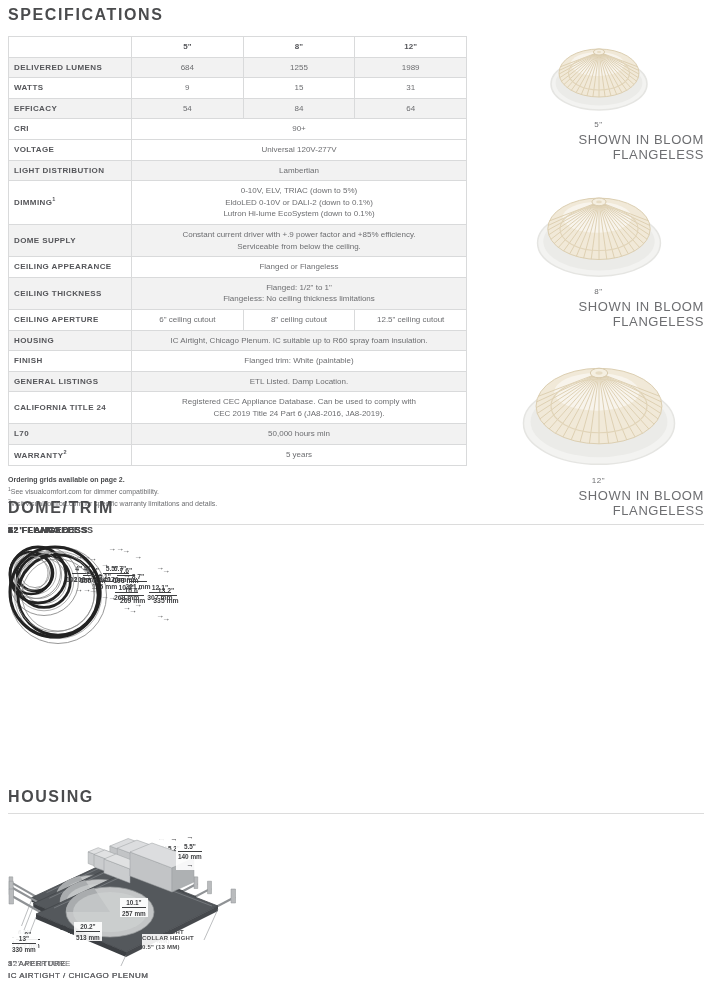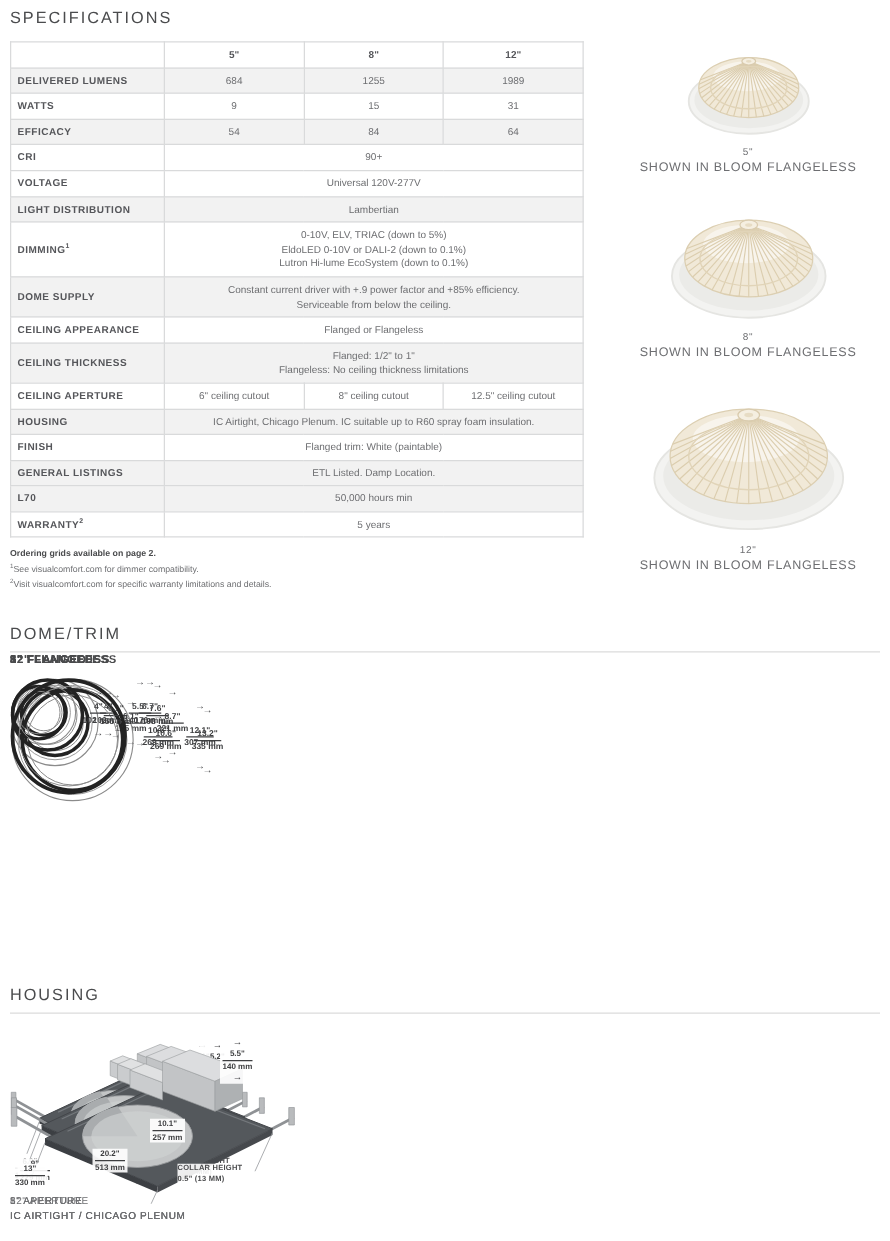--- a/index.html
+++ b/index.html
@@ -1,19 +1,19 @@
 <!DOCTYPE html>
 <html><head>
 <meta charset="utf-8">
 <style>
   html,body{margin:0;padding:0;background:#ffffff;}
   body{font-family:"Liberation Sans", sans-serif; color:#58595b;}
   .page{position:relative;width:712px;height:993px;background:#fff;overflow:hidden;}
 
-  .section-heading{font-size:13px;font-weight:normal;letter-spacing:1.6px;color:#4a4b4d;margin:0;}
+  .section-heading{font-size:16px;font-weight:bold;letter-spacing:1.6px;color:#4a4b4d;margin:0;}
   .rule-heading{border-bottom:1px solid #dcdcdc;padding-bottom:7px;}
 
   
   .spec-section{position:absolute;left:8px;top:6px;width:696px;}
   .spec-layout{display:flex;align-items:flex-start;}
   table.spec{border-collapse:collapse;width:459px;margin-top:12px;table-layout:fixed;}
   table.spec td, table.spec th{border:1px solid #d9dadb;font-size:8px;color:#6d6e71;
     text-align:center;padding:4px 5px;line-height:1.45;vertical-align:middle;}
   table.spec .lbl{width:112px;text-align:left;font-weight:bold;color:#55565a;letter-spacing:0.4px;}
   table.spec thead th{font-weight:bold;color:#55565a;background:#fff;}
@@ -22,21 +22,21 @@
 
   .footnotes{margin-top:10px;}
   .fn-bold{font-size:7px;font-weight:bold;color:#4a4b4d;margin:0 0 3px 0;}
   .fn{font-size:7px;color:#6d6e71;margin:0 0 2.5px 0;}
   .fn sup{font-size:5px;}
 
   
   .products{flex:1;display:flex;flex-direction:column;align-items:center;margin-top:14px;padding-left:26px;}
   .product-fig{display:flex;flex-direction:column;align-items:center;}
   .product-fig .p-size{font-size:8px;color:#6d6e71;letter-spacing:0.6px;margin-top:7px;}
-  .product-fig .p-cap{font-size:10px;color:#6d6e71;letter-spacing:0.6px;margin-top:3px;}
+  .product-fig .p-cap{font-size:13px;color:#6d6e71;letter-spacing:0.6px;margin-top:3px;text-align:right;}
   .pf-5{margin-bottom:22px;} .pf-8{margin-bottom:22px;}
 
   
   .dim{display:flex;flex-direction:column;align-items:center;}
   .dim .ar{font-size:8px;color:#4a4b4d;line-height:1;}
   .dim .in{font-size:6.8px;font-weight:bold;color:#3e3f41;border-bottom:1px solid #3e3f41;padding:1px 3px;white-space:nowrap;}
   .dim .mm{font-size:6.8px;font-weight:bold;color:#3e3f41;padding-top:1.5px;white-space:nowrap;}
   .dim.sp-s .ar.top{margin-bottom:3px}.dim.sp-s .ar.bot{margin-top:3px}
   .dim.sp-l .ar.top{margin-bottom:11px}.dim.sp-l .ar.bot{margin-top:11px}
 
@@ -140,20 +140,24 @@
                 <td class="lbl">HOUSING</td>
                 <td colspan="3">IC Airtight, Chicago Plenum. IC suitable up to R60 spray foam insulation.</td>
               </tr>
               <tr>
                 <td class="lbl">FINISH</td>
                 <td colspan="3">Flanged trim: White (paintable)</td>
               </tr>
               <tr class="alt">
                 <td class="lbl">GENERAL LISTINGS</td>
                 <td colspan="3">ETL Listed. Damp Location.</td>
+              </tr>
+              <tr>
+                <td class="lbl">CALIFORNIA TITLE 24</td>
+                <td colspan="3">Registered CEC Appliance Database. Can be used to comply with<br>CEC 2019 Title 24 Part 6 (JA8-2016, JA8-2019).</td>
               </tr>
               <tr class="alt">
                 <td class="lbl">L70</td>
                 <td colspan="3">50,000 hours min</td>
               </tr>
               <tr>
                 <td class="lbl">WARRANTY<sup>2</sup></td>
                 <td colspan="3">5 years</td>
               </tr>
             </tbody>

